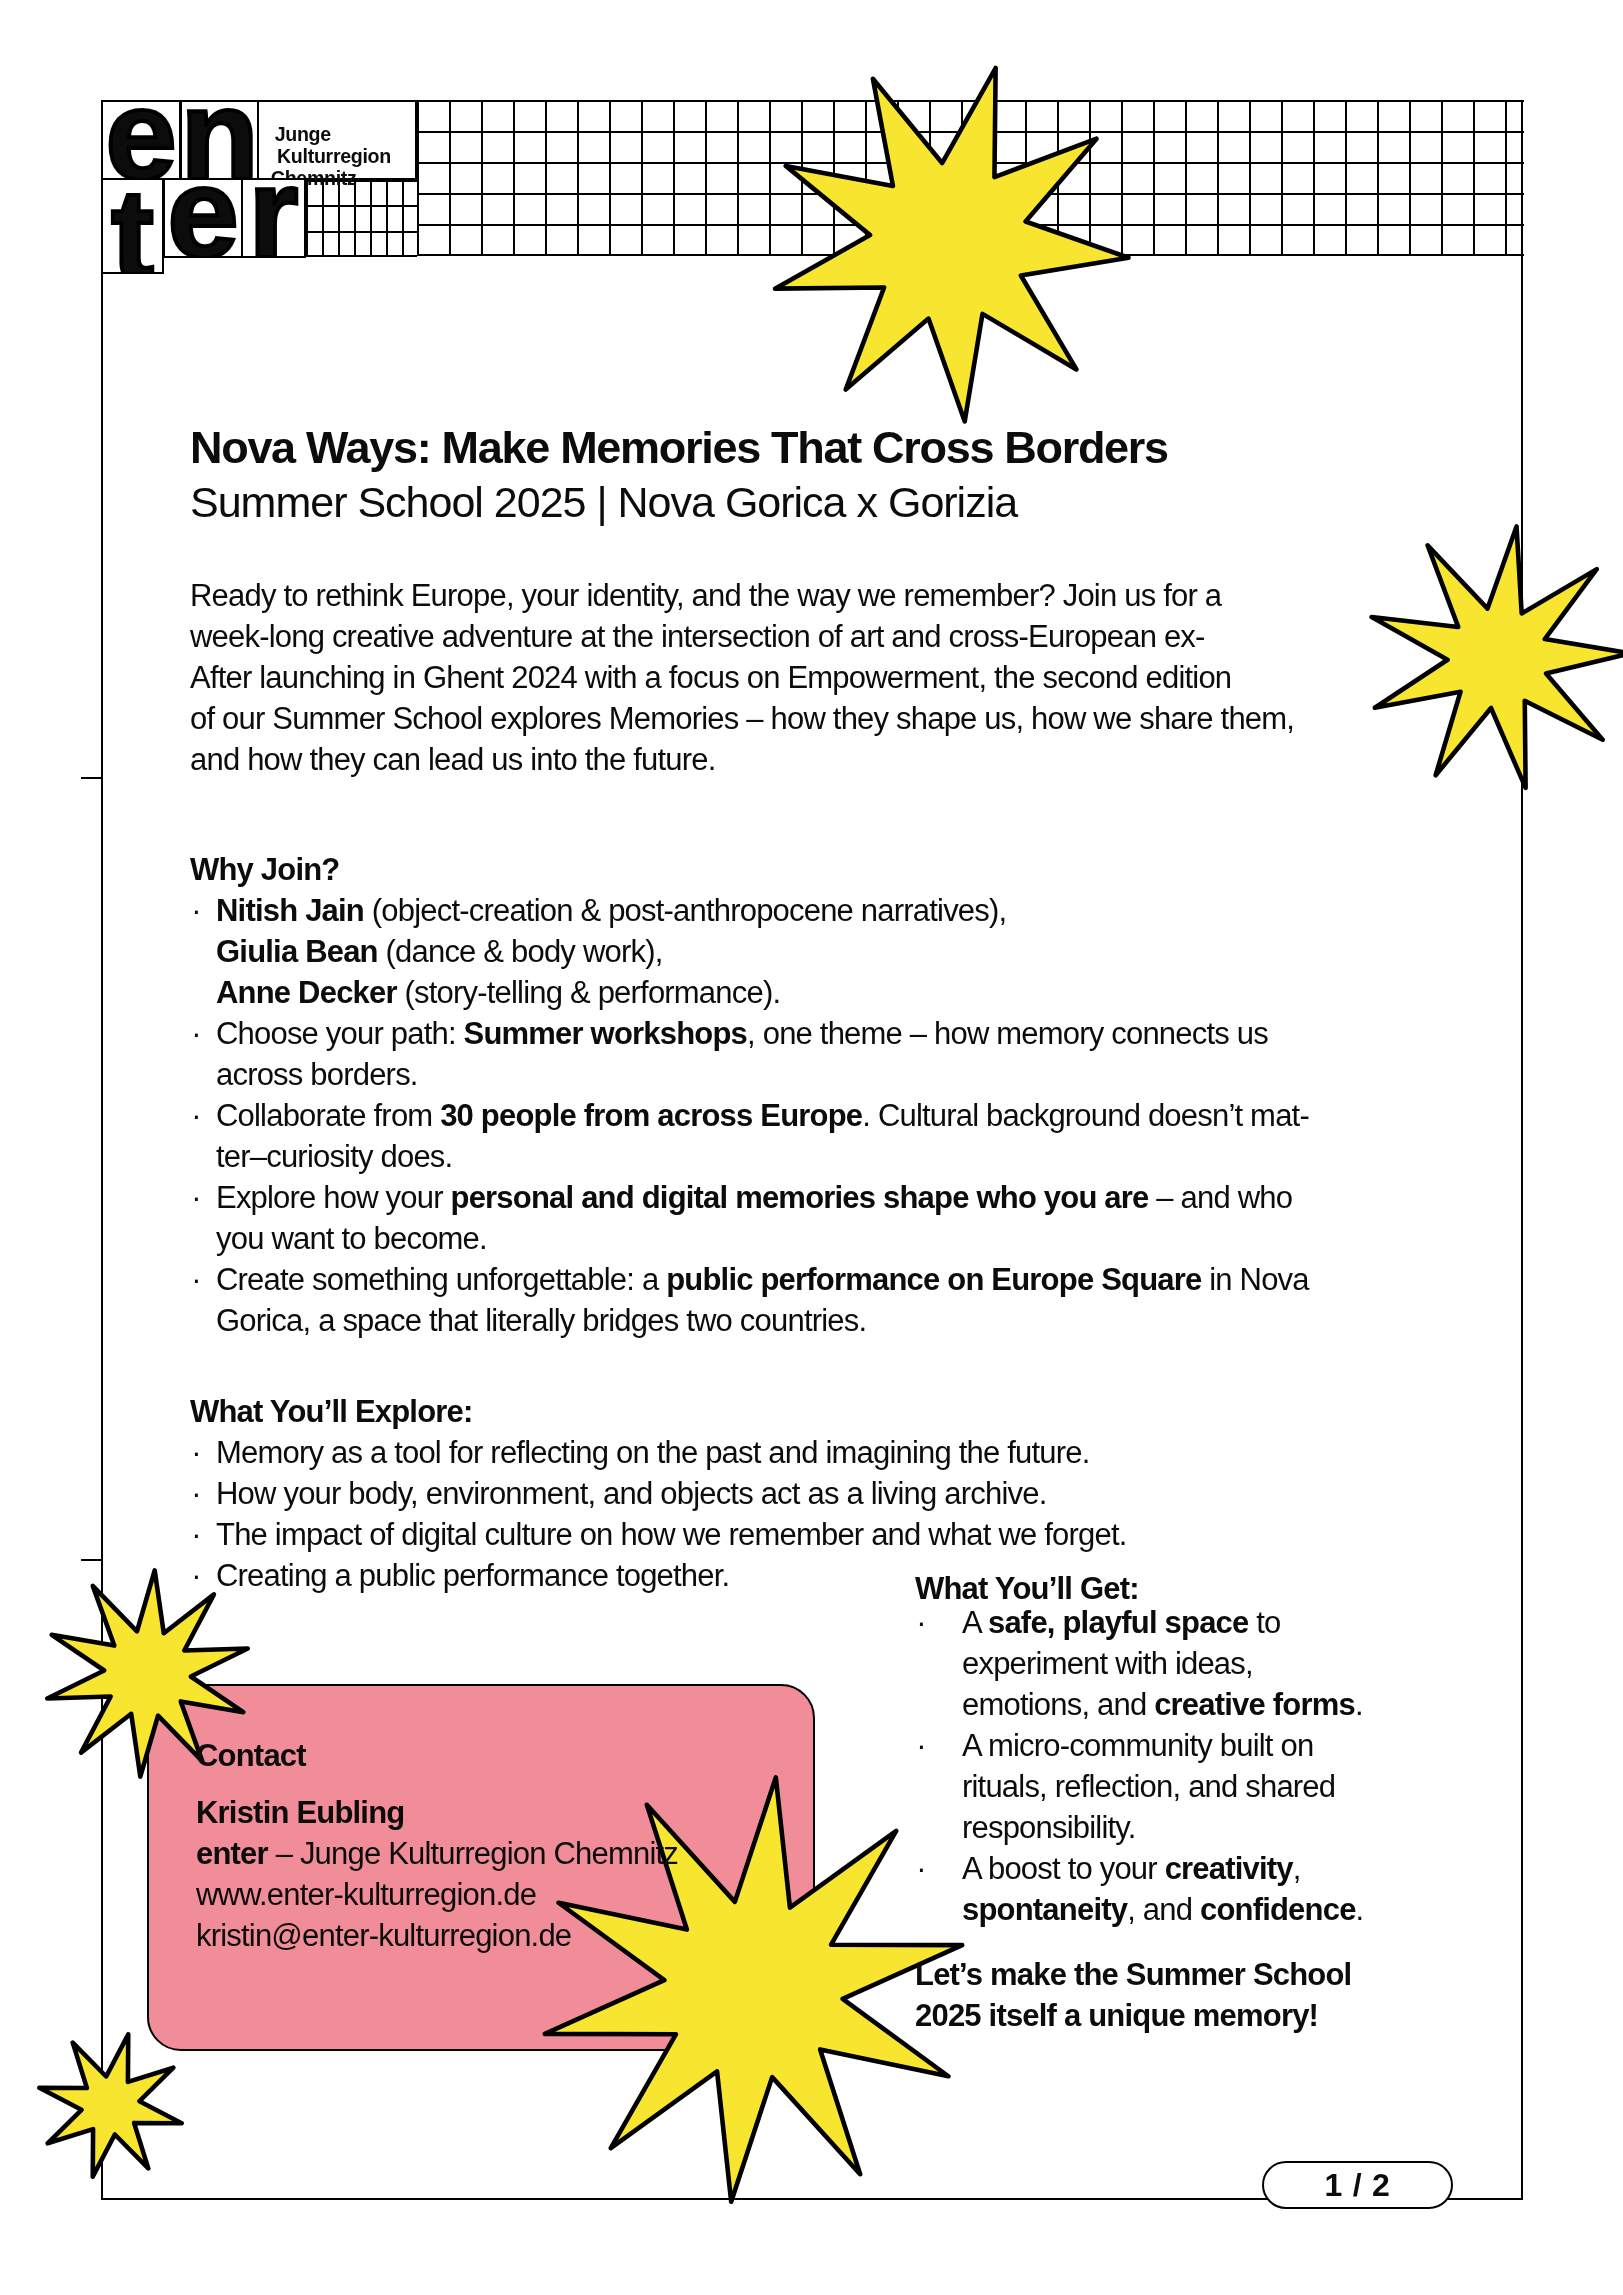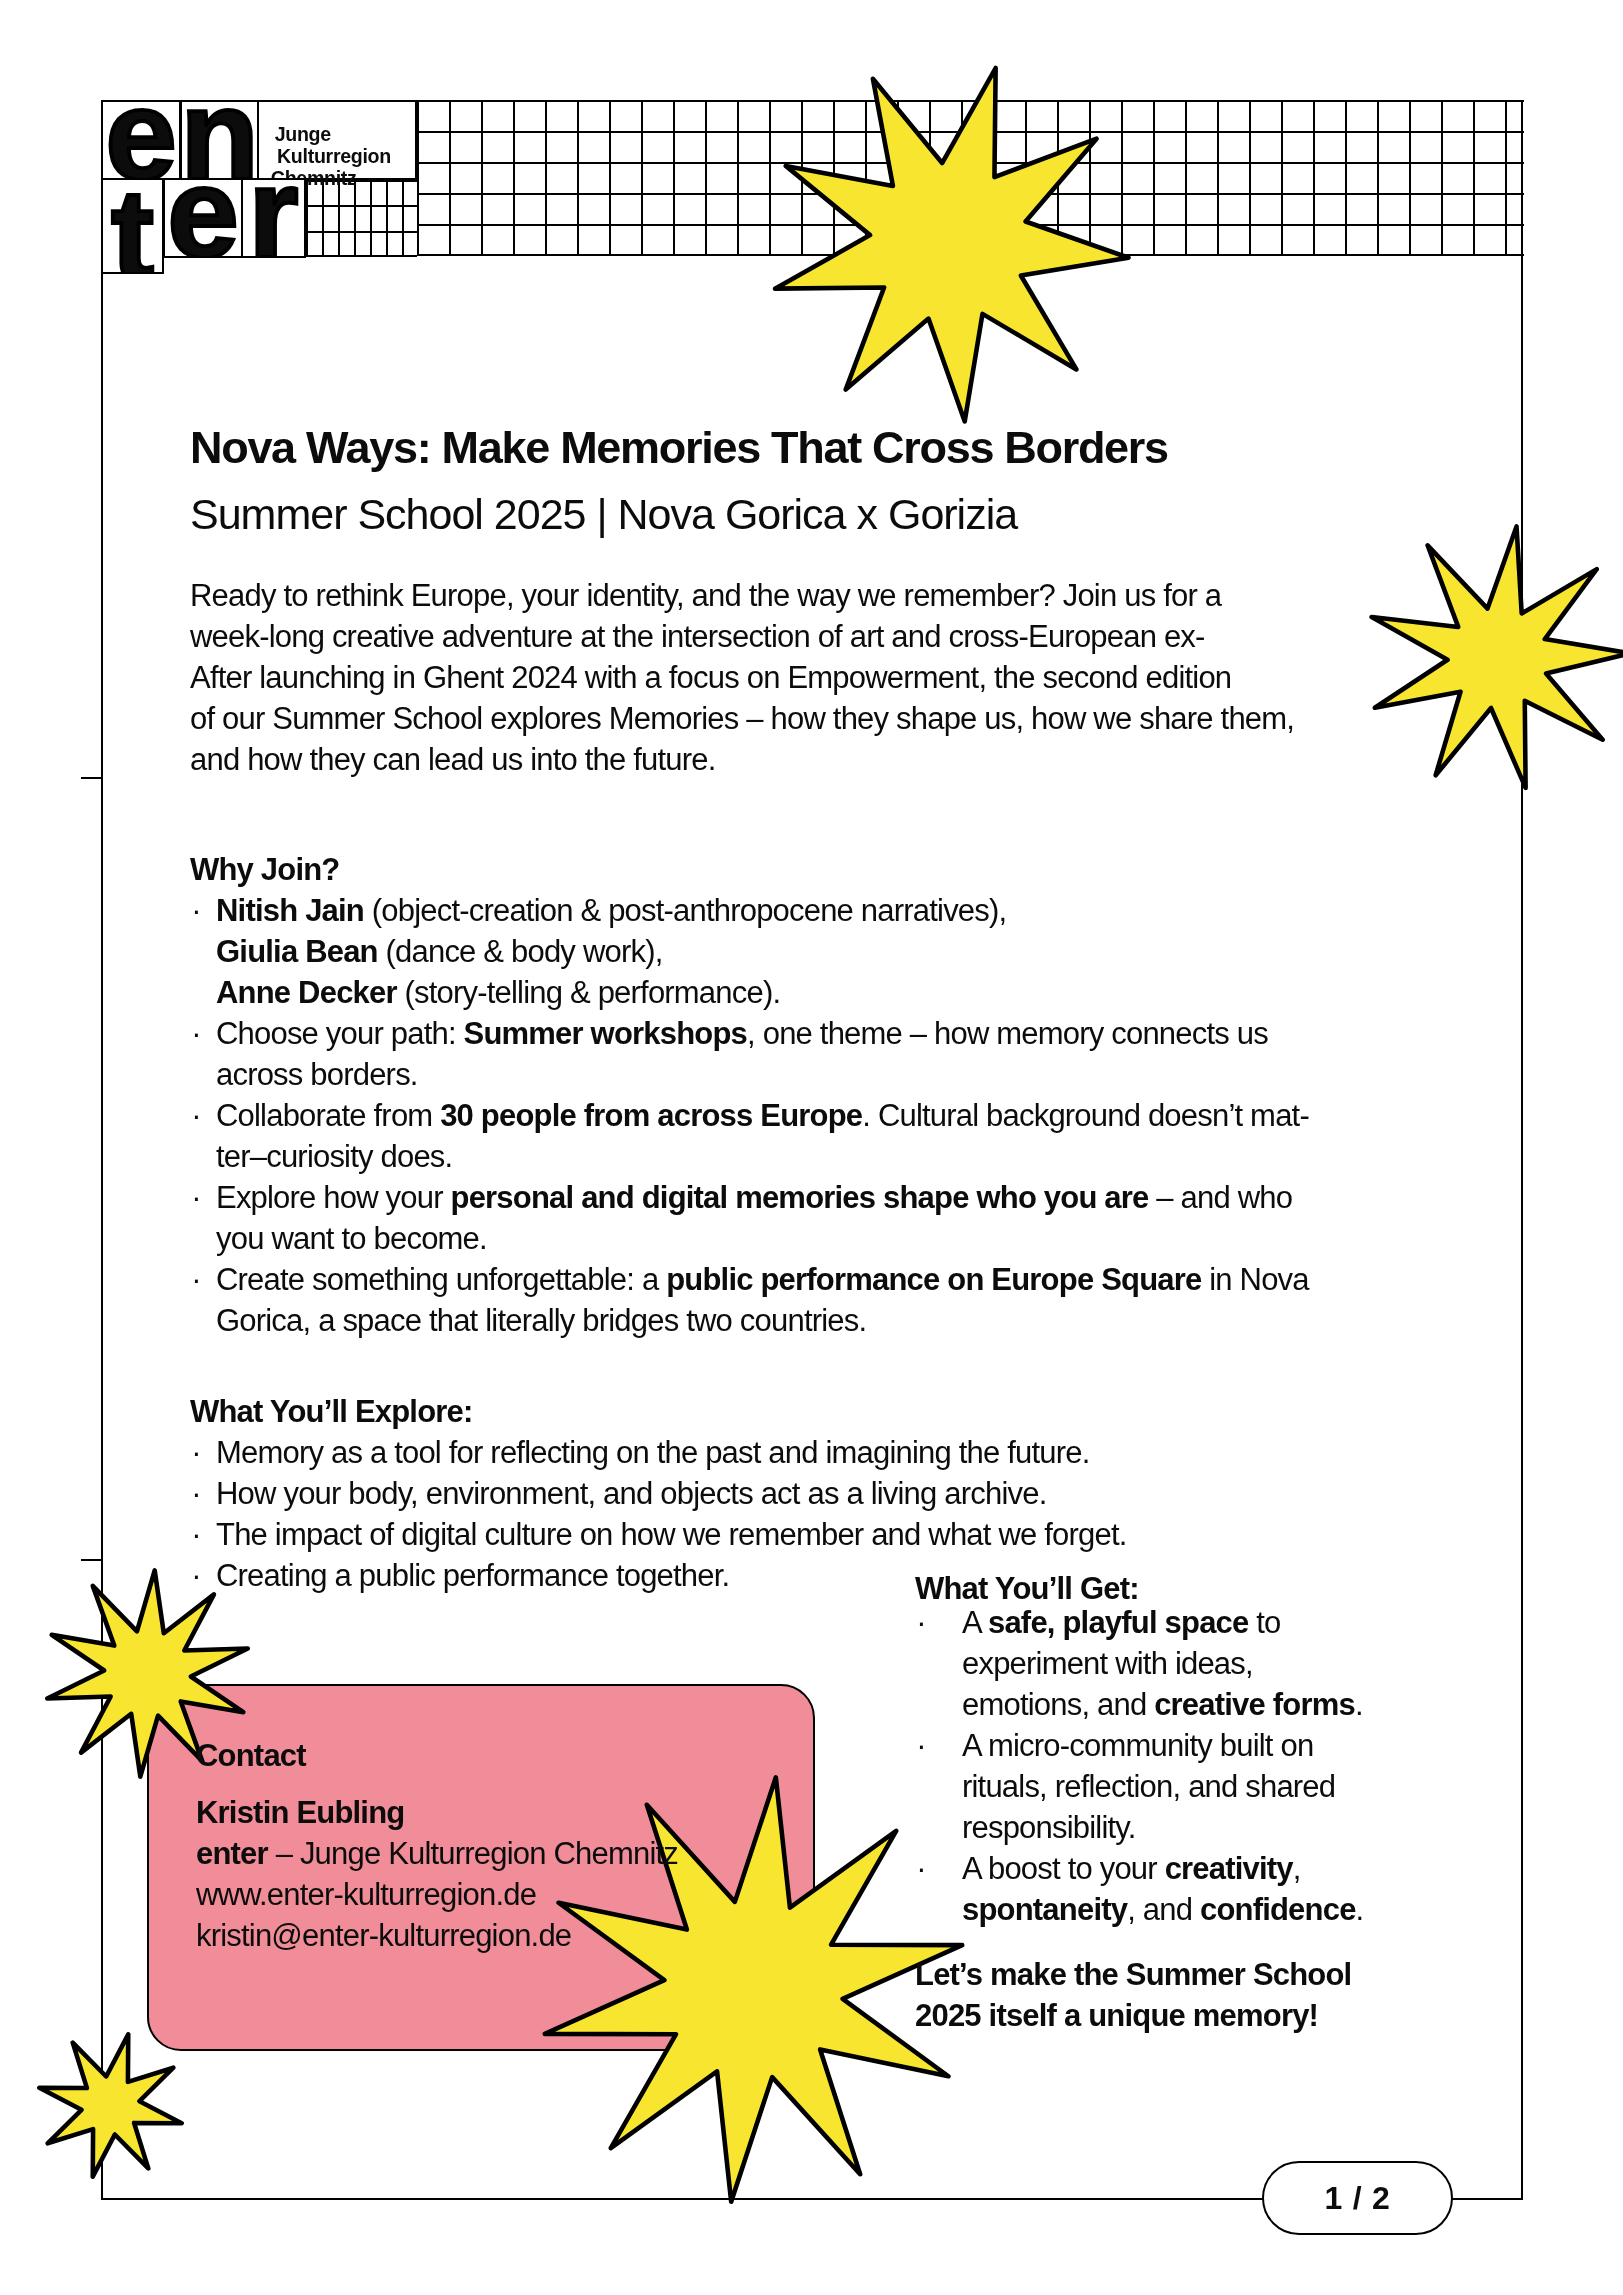--- a/index.html
+++ b/index.html
@@ -25,39 +25,39 @@
   .lbox .lt.tall{transform:translateY(9.2px);}
   .orgbox{position:absolute;left:257px;top:100px;width:160px;height:80px;background:#fff;
           border:2px solid #000;box-sizing:border-box;z-index:2;padding-top:21px;}
   .orgbox div{font-size:19.6px;font-weight:700;line-height:22px;letter-spacing:-0.3px;white-space:nowrap;}
   .org-0{margin-left:15.7px;} .org-1{margin-left:18px;} .org-2{margin-left:11.8px;}
   
   .txt{position:absolute;font-size:31px;line-height:41px;letter-spacing:-0.8px;
        white-space:nowrap;z-index:6;}
   .bold,.b{font-weight:700;}
   .title{left:190px;top:422px;font-size:45px;line-height:52px;font-weight:700;letter-spacing:-1.3px;}
-  .subtitle{left:190px;top:488px;font-size:43px;line-height:52px;letter-spacing:-1px;text-align:center;}
+  .subtitle{left:190px;top:476px;font-size:43px;line-height:52px;letter-spacing:-1px;text-align:center;}
   .intro{left:190px;top:575px;}
   .why-h{left:190px;top:849px;}
   .why-list{left:190px;top:890px;}
   .explore-h{left:190px;top:1391px;}
   .explore-list{left:190px;top:1432px;}
   .get-h{left:915px;top:1568px;}
   .get-list{left:915px;top:1602px;}
   .closing{left:915px;top:1954px;}
   .bullet{position:relative;padding-left:26px;}
   .get-list .bullet{padding-left:47px;}
   .bullet .mark{position:absolute;left:1.3px;top:0;}
   
   .contact-box{position:absolute;left:147px;top:1684px;width:668px;height:367px;
                border:2px solid #000;border-radius:34px;box-sizing:border-box;z-index:3;}
   .contact-h{left:196px;top:1735px;}
   .contact-lines{left:196px;top:1792px;}
   
-  .pill{position:absolute;left:1262px;top:2161px;width:191px;height:74px;background:#fff;
+  .pill{position:absolute;left:1262px;top:2161px;width:191px;height:48px;background:#fff;
         border:2px solid #000;border-radius:39px;box-sizing:border-box;z-index:5;
         display:flex;align-items:center;justify-content:center;
         font-size:32px;font-weight:700;letter-spacing:0.7px;}
   
   svg.star{position:absolute;z-index:4;overflow:visible;}
 </style>
 </head>
 <body>
 
 <div class="page" style="color: rgb(12, 12, 12);">

